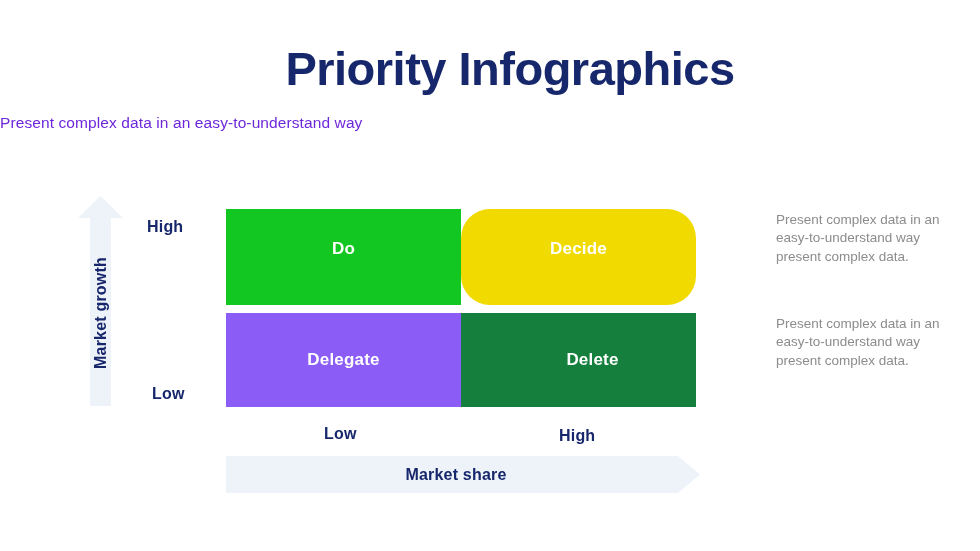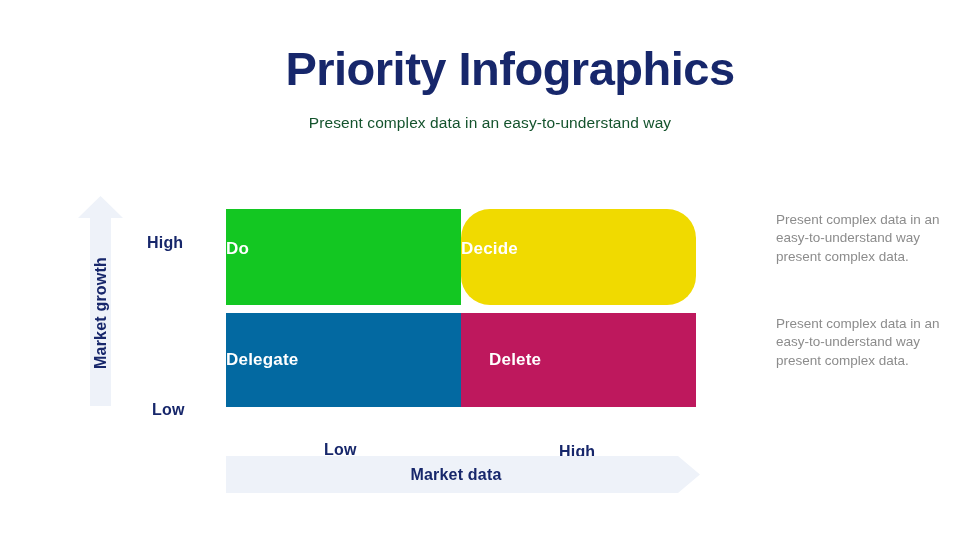--- a/index.html
+++ b/index.html
@@ -34,55 +34,55 @@
     letter-spacing: -0.5px;
     color: #17276b;
     line-height: 1.05;
     margin-left: 40px;
   }
   .subtitle {
     position: absolute;
     left: 0;
     right: 0;
     top: 114px;
-    text-align: center;
+    text-align: left;
     font-size: 15.5px;
     font-weight: normal;
-    color: #14532d;
+    color: #6d28d9;
     letter-spacing: 0.1px;
   }
 
   
   .matrix {
     position: absolute;
     left: 226px;
     top: 201px;
     width: 470px;
     height: 206px;
     display: grid;
     grid-template-columns: 235px 235px;
     grid-template-rows: 104px 102px;
   }
   .cell {
     display: flex;
     align-items: center;
-    justify-content: flex-start;
+    justify-content: center;
     position: relative;
     margin-top: 8px;
   }
   .cell-label {
     color: #ffffff;
     font-size: 17px;
     font-weight: bold;
     letter-spacing: 0.2px;
   }
   .cell.q-do       { background: #13c722; }
   .cell.q-decide   { background: #f0da00; border-radius: 29px; }
-  .cell.q-delegate { background: #0369a1; }
-  .cell.q-delete   { background: #be185d; padding-left: 28px; }
+  .cell.q-delegate { background: #8b5cf6; }
+  .cell.q-delete   { background: #15803d; padding-left: 28px; }
 
   .cell.q-do .cell-label,
   .cell.q-decide .cell-label { transform: translateY(-8px); }
 
   
   .v-arrow {
     position: absolute;
     left: 78px;
     top: 196px;
     width: 45px;
@@ -135,21 +135,20 @@
   }
 
   
   .tick {
     position: absolute;
     font-size: 16px;
     font-weight: bold;
     color: #17276b;
     letter-spacing: 0.2px;
     white-space: nowrap;
-    margin-top: 16px;
   }
   .tick-y-high { left: 147px; top: 218px; }
   .tick-y-low  { left: 152px; top: 385px; }
   .tick-x-low  { left: 324px; top: 425px; }
   .tick-x-high { left: 559px; top: 427px; }
 
   
   .side-note {
     position: absolute;
     left: 776px;
@@ -194,19 +193,19 @@
     </div>
   </div>
 
   <div class="tick tick-x-low">Low</div>
   <div class="tick tick-x-high">High</div>
 
   <svg class="h-arrow" viewBox="0 0 474 37" preserveAspectRatio="none">
     <polygon points="0,0 452,0 452,0 474,18.5 452,37 0,37" fill="#eef2f9"></polygon>
   </svg>
   <div class="h-arrow-label">
-    <span>Market data</span>
+    <span>Market share</span>
   </div>
 
   <div class="side-note side-note-1">Present complex data in an easy-to-understand way present complex data.</div>
   <div class="side-note side-note-2">Present complex data in an easy-to-understand way present complex data.</div>
 
 </div>
 
 </body></html>

